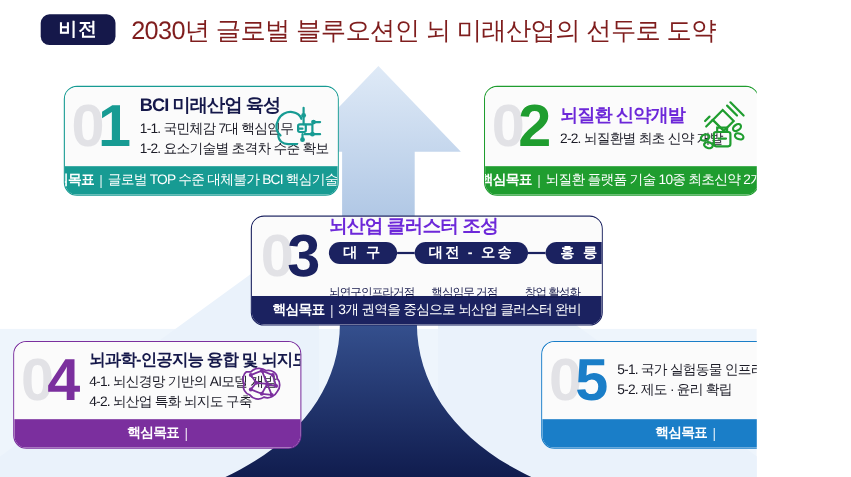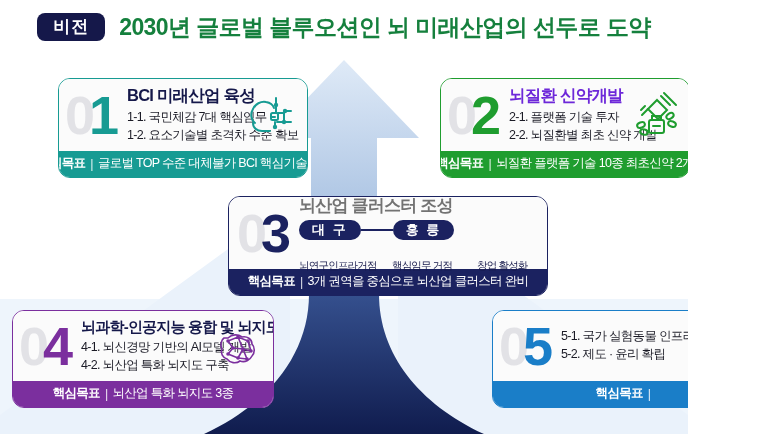--- a/index.html
+++ b/index.html
@@ -44,21 +44,21 @@
     position:absolute;left:0;right:0;top:6px;height:42px;
     display:flex;align-items:center;justify-content:center;gap:14px;z-index:6;
   }
   .vision-badge{
     background:#15184a;color:#ffffff;
     font-size:17px;font-weight:bold;
     padding:5px 16px 6px;border-radius:8px;
     letter-spacing:1px;line-height:1;
   }
   .vision-title{
-    color:#15803d;font-size:23px;font-weight:bold;letter-spacing:-0.6px;
+    color:#7f1d1d;font-size:23px;font-weight:normal;letter-spacing:-0.6px;
     white-space:nowrap;
   }
 
   
   .card{
     position:absolute;z-index:5;
     background:#ffffff;
     border-radius:12px;
     overflow:hidden;
     box-sizing:border-box;
@@ -114,21 +114,21 @@
   #card-5 .card-body{height:70px;}
 
   
   .cluster-row{display:flex;align-items:center;gap:0;margin-top:3px;}
   .pill{
     background:#1b2260;color:#ffffff;border-radius:12px;
     font-size:13px;font-weight:bold;letter-spacing:2px;
     padding:3px 13px 4px;white-space:nowrap;line-height:1;
   }
   .pill-conn{width:16px;height:2px;background:#1b2260;flex:0 0 16px;}
-  .cluster-sub{display:flex;align-items:flex-start;margin-top:19px;}
+  .cluster-sub{display:flex;align-items:flex-start;margin-top:19px;font-family:Liberation Serif, serif;}
   .cluster-sub span{
     font-size:10.5px;color:#15184a;letter-spacing:-0.8px;
     text-align:center;white-space:nowrap;
   }
   .c3-title{font-size:17px;margin-bottom:1px;}
 </style>
 </head>
 <body>
 
 <div id="stage">
@@ -193,21 +193,20 @@
       <span class="foot-val">글로벌 TOP 수준 대체불가 BCI 핵심기술 7개</span>
     </div>
   </div>
 
   <div class="card" id="card-2" style="border: 1.5px solid rgb(31, 157, 47);">
     <div class="card-body">
       <div class="ghost-zero">0</div>
       <div class="big-num" style="color:#1f9d2f">2</div>
       <div class="card-text">
         <div class="card-title" style="color:#6d28d9">뇌질환 신약개발</div>
-        <div class="card-line">2-1. 플랫폼 기술 투자</div>
         <div class="card-line">2-2. 뇌질환별 최초 신약 개발</div>
       </div>
       <div class="card-icon">
         <svg viewBox="0 0 52 52" fill="none" stroke="#1f9d2f" stroke-width="2" stroke-linecap="round">
           <path d="M34 7l9 9M37 4l12 12"></path>
           <path d="M30 11l10 10-9 9-10-10z"></path>
           <path d="M21 20l-6 6M18 17l-4 4"></path>
           <rect x="22" y="31" width="15" height="13" rx="2"></rect>
           <path d="M25 31v-4h9v4"></path>
           <path d="M26 37h7"></path>
@@ -223,24 +222,25 @@
       <span class="foot-sep">|</span>
       <span class="foot-val">뇌질환 플랫폼 기술 10종 최초신약 2개</span>
     </div>
   </div>
 
   <div class="card" id="card-3" style="border: 1.5px solid rgb(27, 34, 96);">
     <div class="card-body">
       <div class="ghost-zero">0</div>
       <div class="big-num" style="color:#1b2260">3</div>
       <div class="card-text">
-        <div class="card-title c3-title" style="color:#737373">뇌산업 클러스터 조성</div>
+        <div class="card-title c3-title" style="color:#6d28d9">뇌산업 클러스터 조성</div>
         <div class="cluster-row">
           <div class="pill">대 구</div>
           <div class="pill-conn"></div>
+          <div class="pill">대전 - 오송</div>
           <div class="pill-conn"></div>
           <div class="pill">홍 릉</div>
         </div>
         <div class="cluster-sub">
           <span style="width:82px">뇌연구인프라거점</span>
           <span style="width:102px">핵심임무 거점</span>
           <span style="width:78px">창업 활성화</span>
         </div>
       </div>
     </div>
@@ -272,21 +272,20 @@
           <circle cx="17" cy="34" r="1.8" fill="#7b2f9e" stroke="none"></circle>
           <circle cx="27" cy="38" r="1.8" fill="#7b2f9e" stroke="none"></circle>
           <circle cx="36" cy="39" r="1.8" fill="#7b2f9e" stroke="none"></circle>
           <path d="M17 21l10-4 10 4M17 21l5 7M27 17l5 12M37 21l3 10M22 28l10 1M22 28l-5 6M32 29l8 2M17 34l10 4M27 38l9 1M32 29l4 10M27 38l5-9"></path>
         </svg>
       </div>
     </div>
     <div class="card-foot" style="background:#7b2f9e">
       <span class="foot-key">핵심목표</span>
       <span class="foot-sep">|</span>
-      <span class="foot-val">뇌산업 특화 뇌지도 3종</span>
     </div>
   </div>
 
   <div class="card" id="card-5" style="border: 1.5px solid rgb(26, 126, 200);">
     <div class="card-body">
       <div class="ghost-zero">0</div>
       <div class="big-num" style="color:#1a7ec8">5</div>
       <div class="card-text">
         <div class="card-line">5-1. 국가 실험동물 인프라 고도화</div>
         <div class="card-line">5-2. 제도 · 윤리 확립</div>

